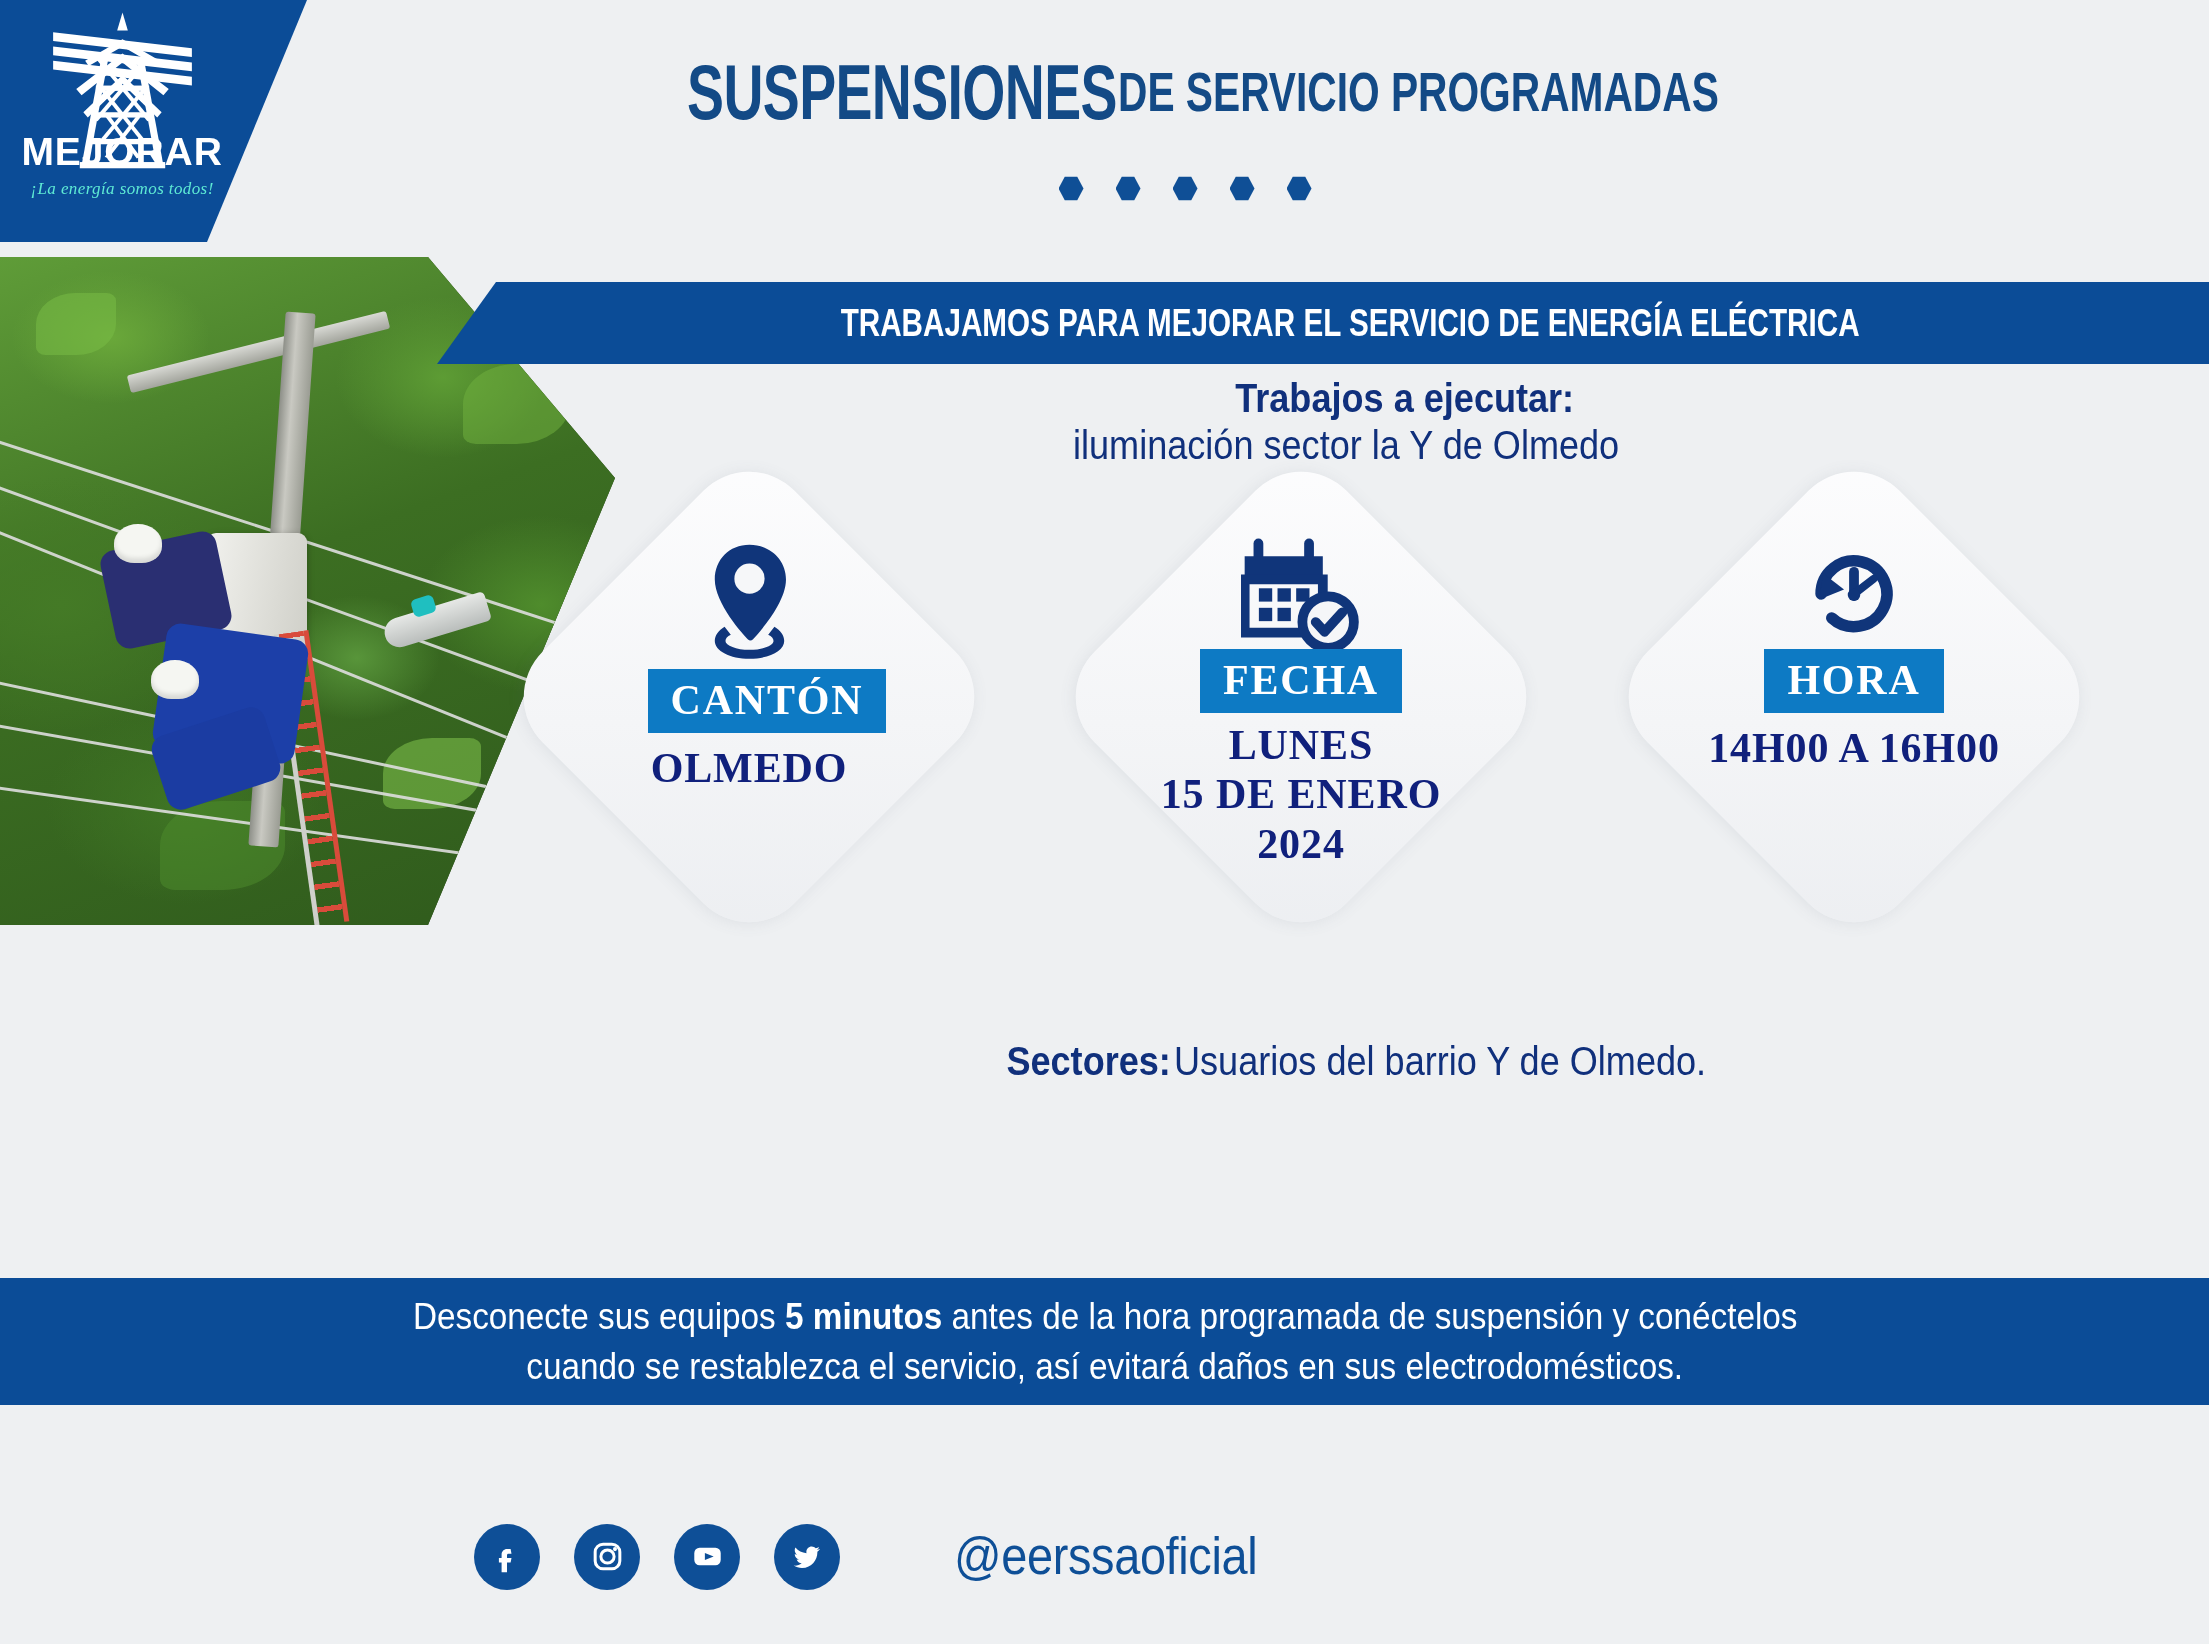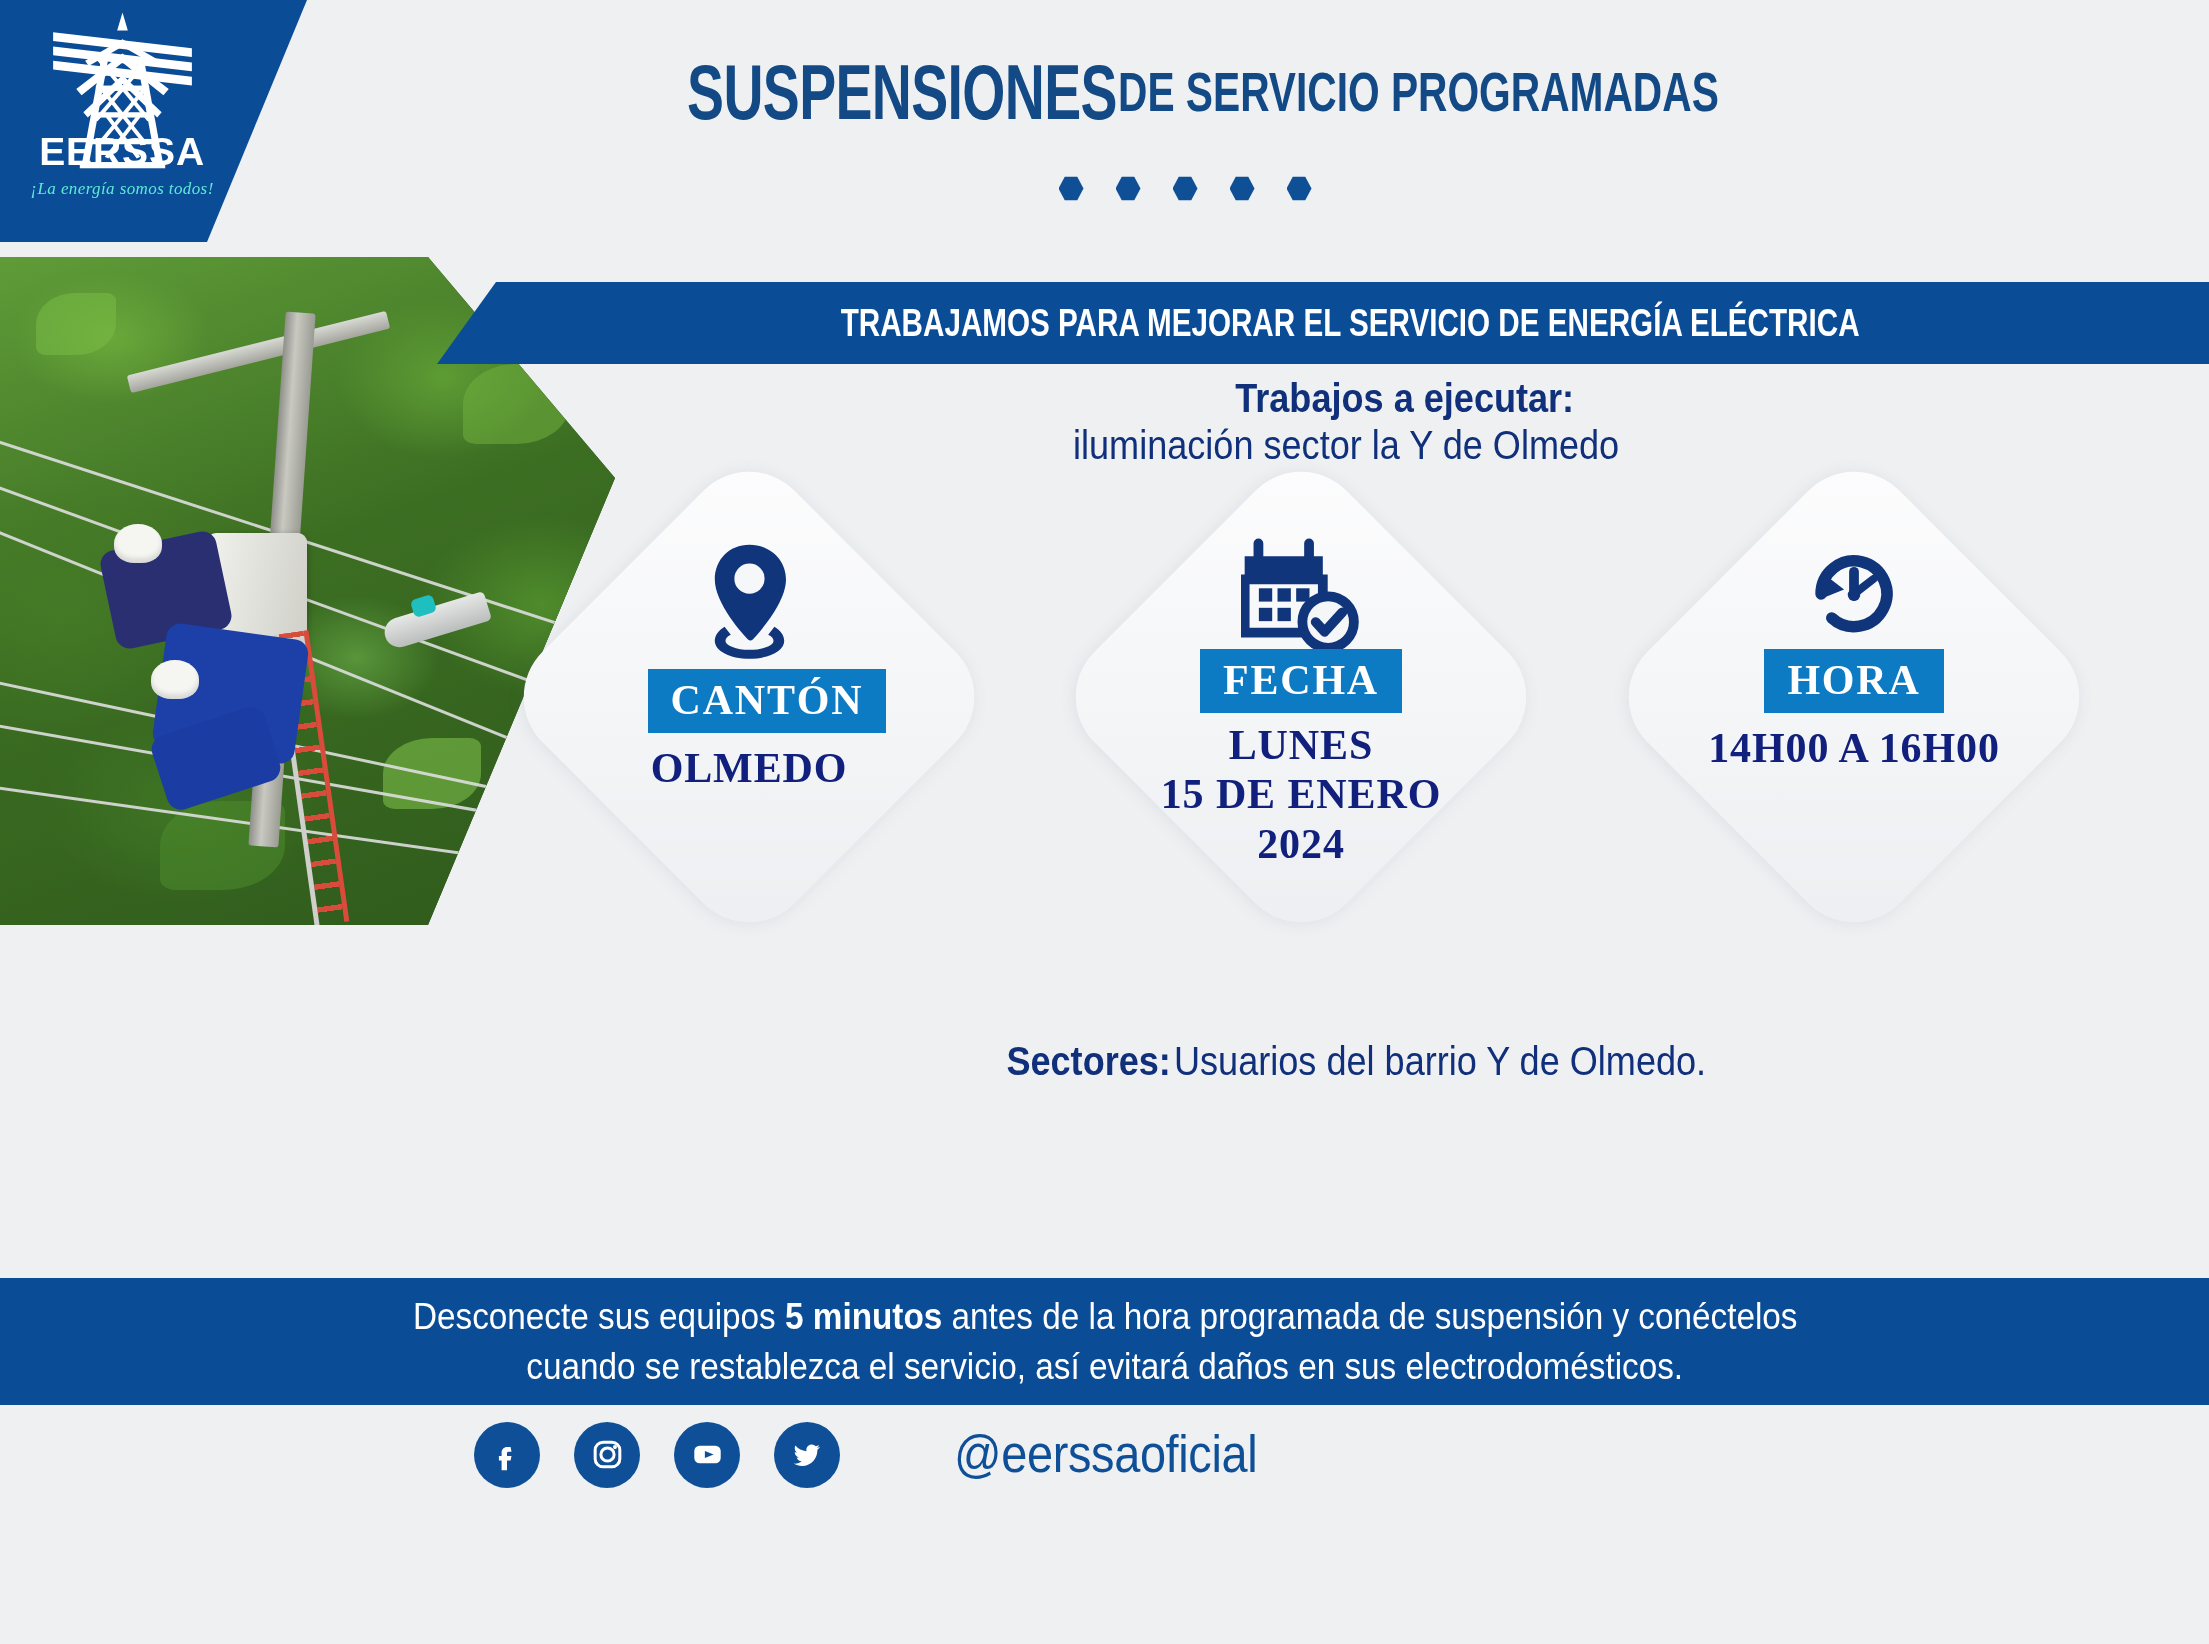--- a/index.html
+++ b/index.html
@@ -187,21 +187,21 @@
   }
   .bb-line{
     color:#ffffff;font-size:37px;line-height:1.34;white-space:nowrap;
     transform:scaleX(.90);transform-origin:center;
     font-family:"Liberation Sans",sans-serif;
   }
   .bb-line b{font-weight:bold;}
 
   
   .footer{
-    position:absolute;left:0;top:1392px;width:1758px;height:125px;z-index:6;
+    position:absolute;left:0;top:1494px;width:1758px;height:125px;z-index:6;
     display:flex;align-items:center;justify-content:center;
   }
   .social-row{display:flex;align-items:center;gap:34px;}
   .sbtn{
     width:66px;height:66px;border-radius:50%;background:#0e4f97;
     display:flex;align-items:center;justify-content:center;
   }
   .sbtn svg{display:block;}
   .handle{
     color:#0e4f97;font-size:51px;margin-left:114px;letter-spacing:-0.4px;
@@ -230,21 +230,21 @@
         <polygon points="66,122 70,120 106,168 102,170"></polygon>
         <polygon points="102,122 106,124 70,170 66,168"></polygon>
         <polygon points="62,58 70,58 48,178 40,178"></polygon>
         <polygon points="102,58 110,58 132,178 124,178"></polygon>
         <rect x="56" y="88" width="60" height="6"></rect>
         <rect x="52" y="118" width="68" height="6"></rect>
         <rect x="46" y="148" width="80" height="6"></rect>
         <rect x="38" y="174" width="96" height="7"></rect>
       </g>
     </svg>
-    <div class="logo-word">EERSSA</div>
+    <div class="logo-word">MEJORAR</div>
     <div class="logo-slogan">¡La energía somos todos!</div>
   </div>
 </div>
 
 <div class="title-wrap">
   <span class="title-main">SUSPENSIONES</span>
   <span class="title-sub">DE SERVICIO PROGRAMADAS</span>
 </div>
 
 <div class="dots">

